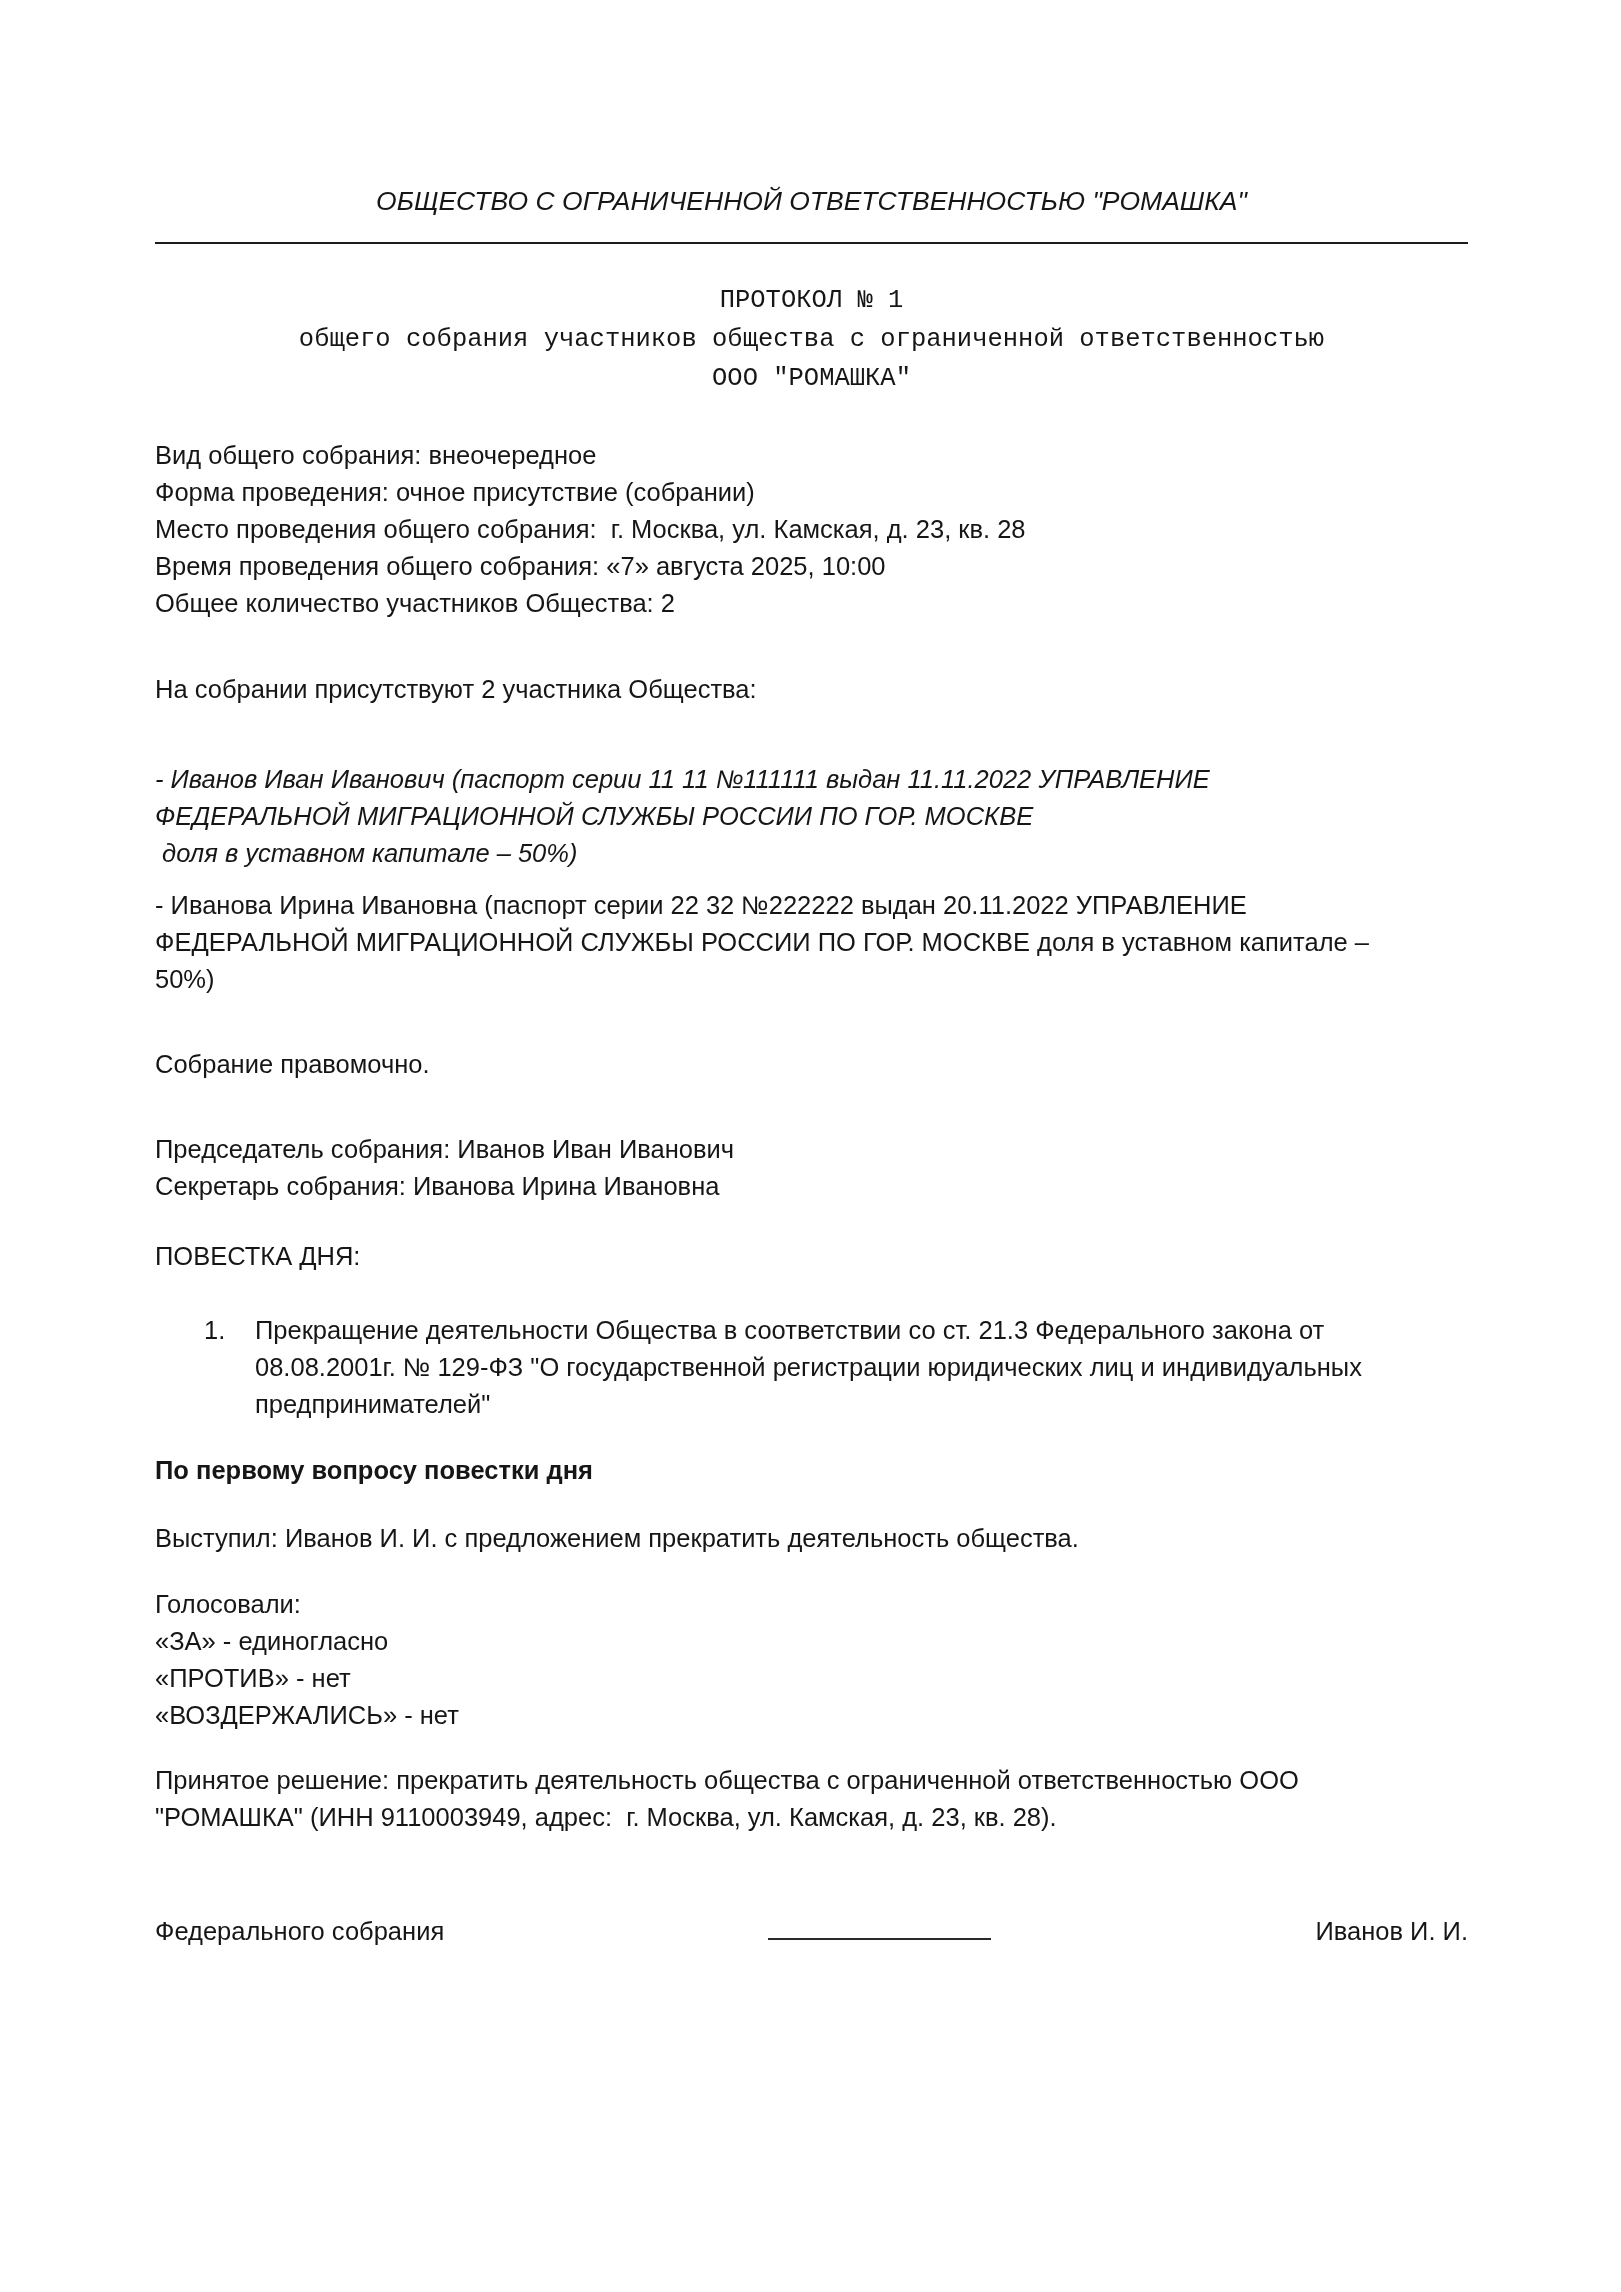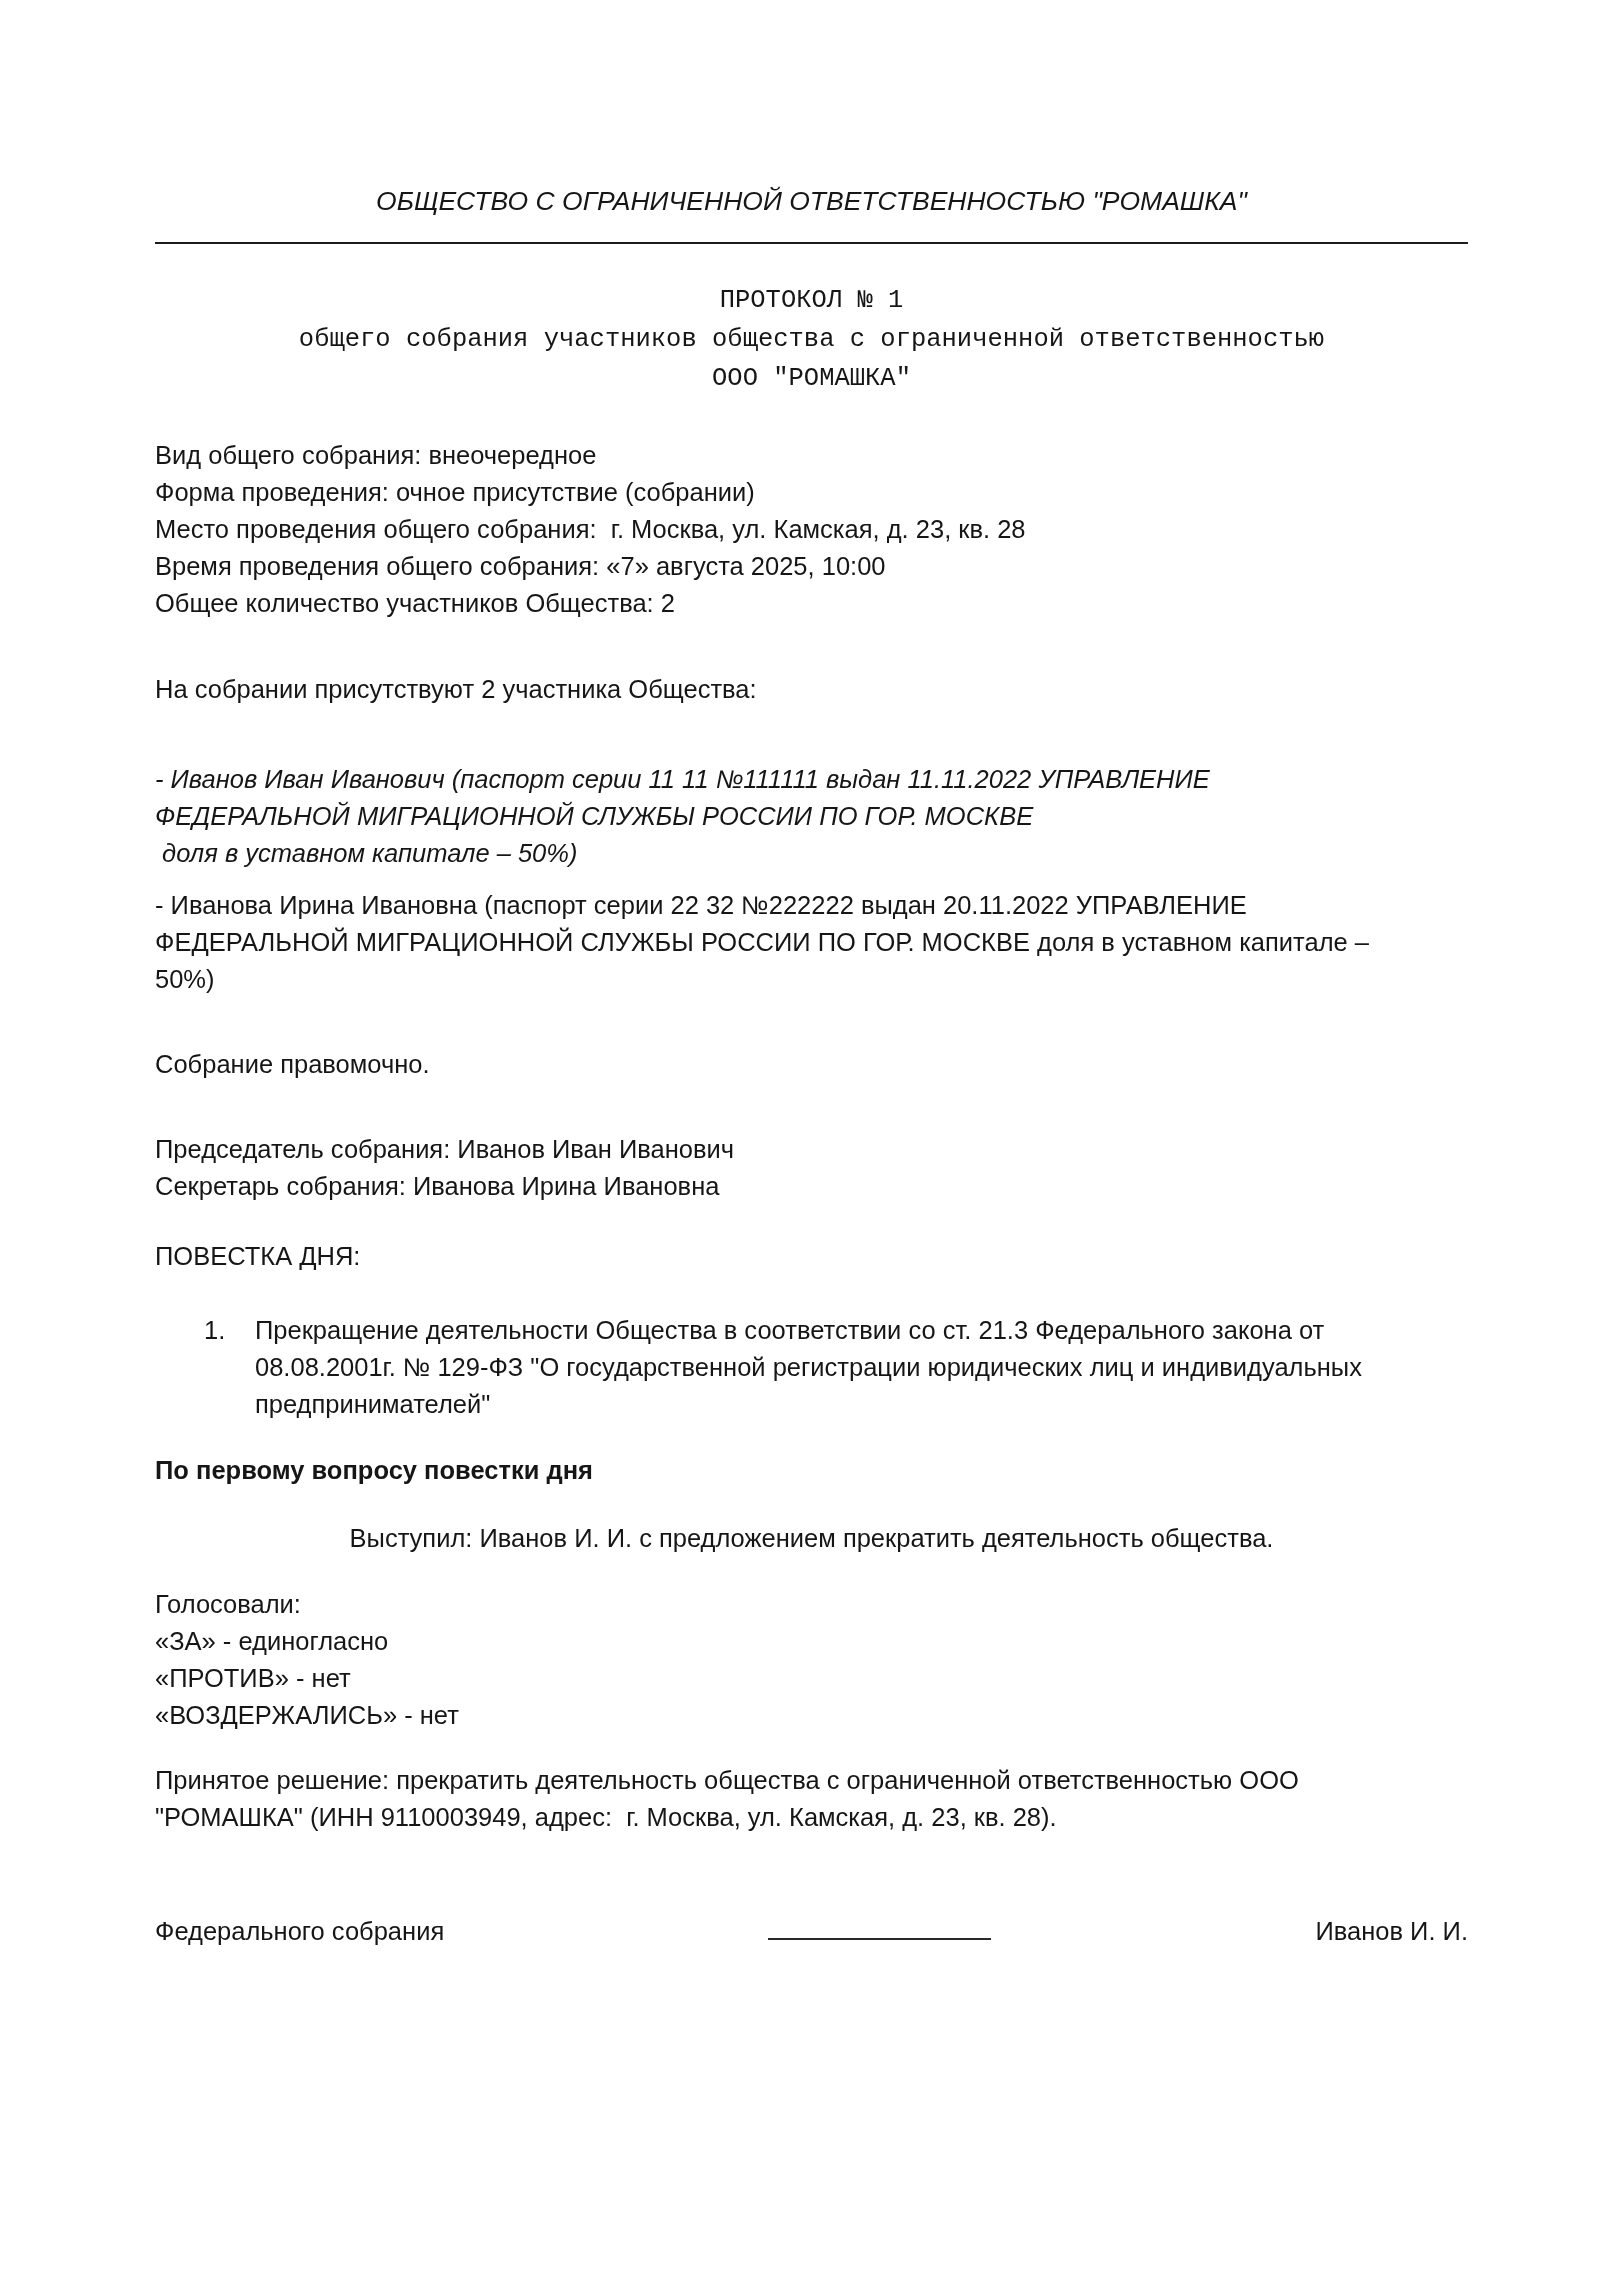--- a/index.html
+++ b/index.html
@@ -66,21 +66,21 @@
   .agenda-item .num {
     margin-left: 49px;
     width: 51px;
     flex: 0 0 51px;
   }
   .agenda-item .body { flex: 1; }
   .q1-heading {
     margin-top: 29px;
     font-weight: bold;
   }
-  .speaker  { margin-top: 31px; text-align: center; }
+  .speaker  { margin-top: 31px; }
   .voting   { margin-top: 29px; }
   .decision { margin-top: 27.4px; }
   .signature-row {
     margin-top: 73px;
     display: flex;
     justify-content: space-between;
     align-items: baseline;
   }
   .signature-blank {
     display: inline-block;

